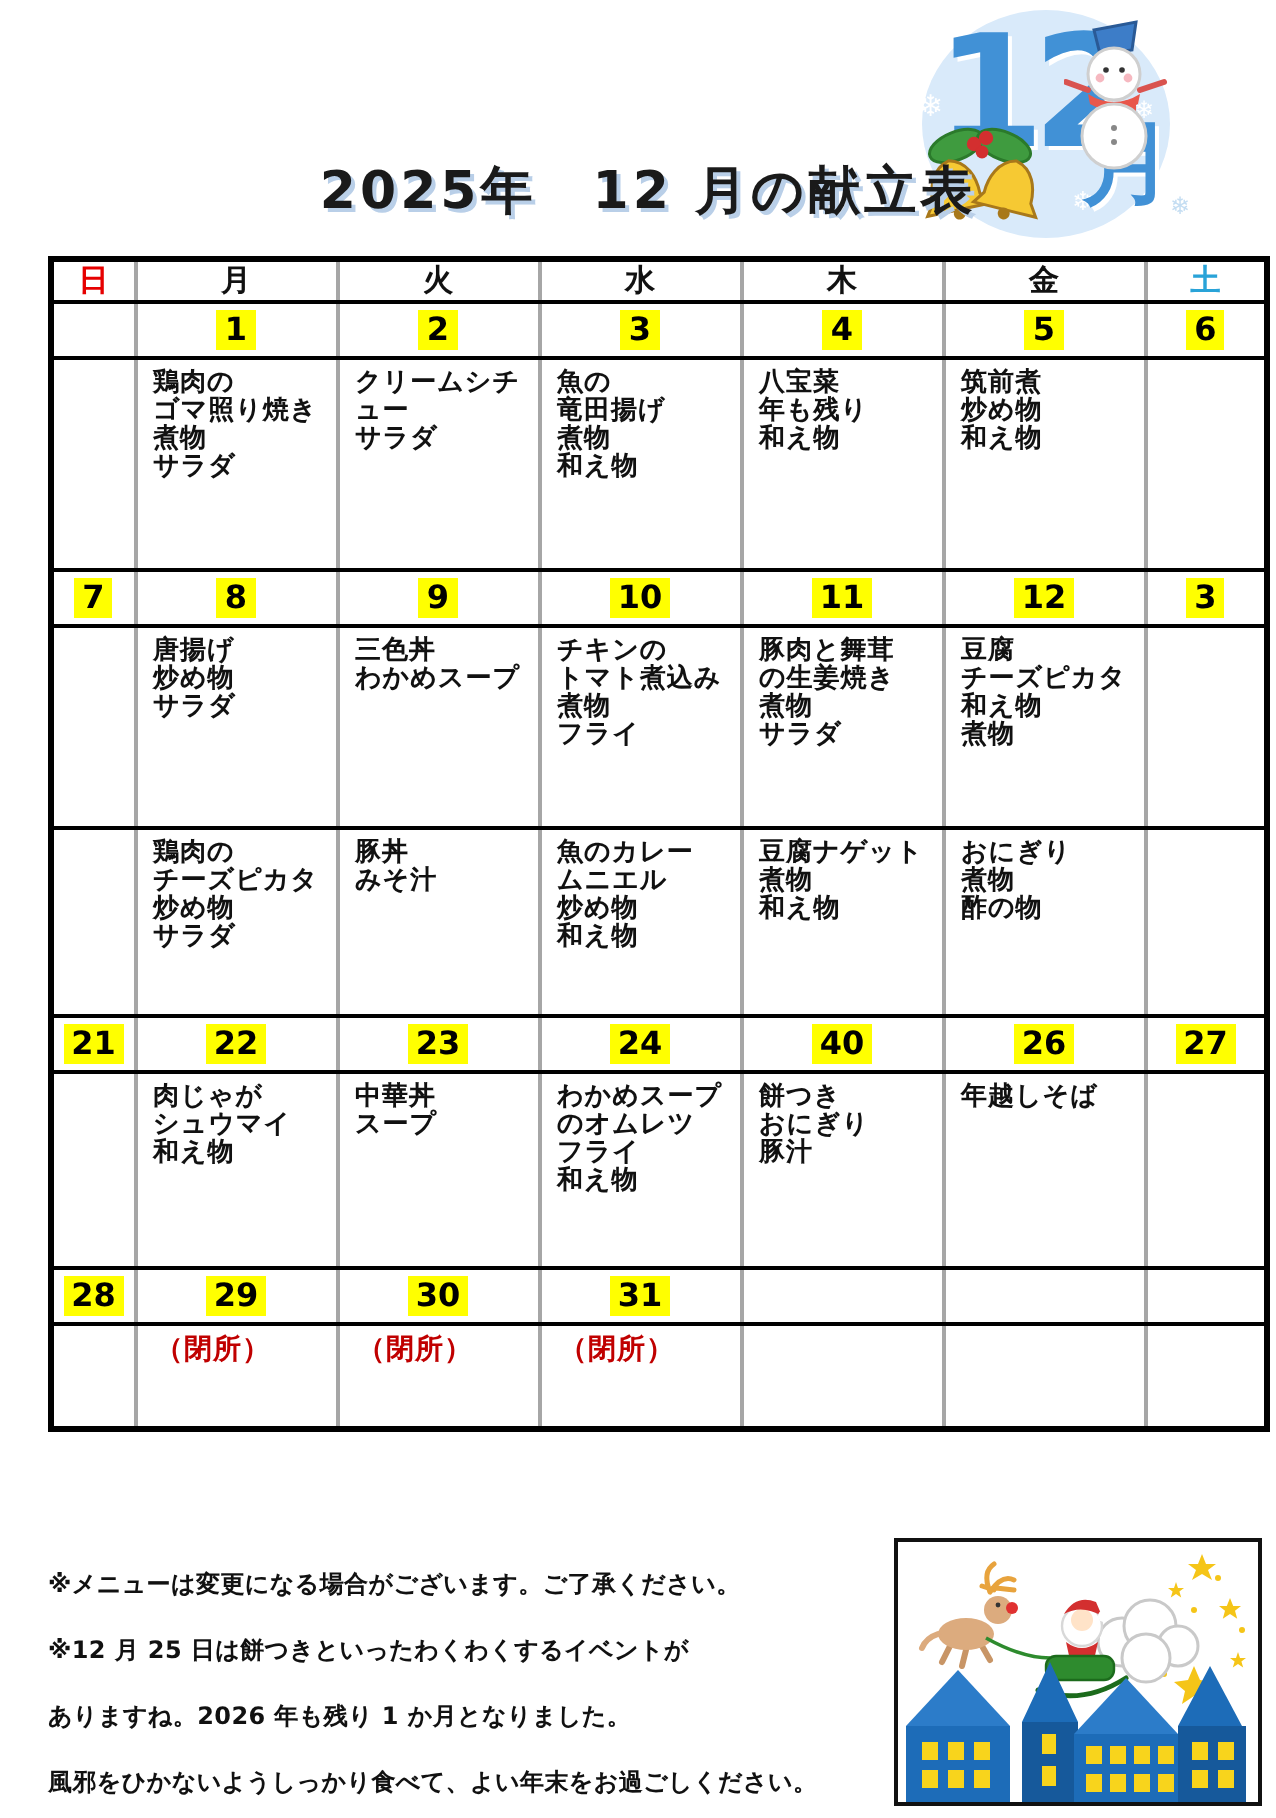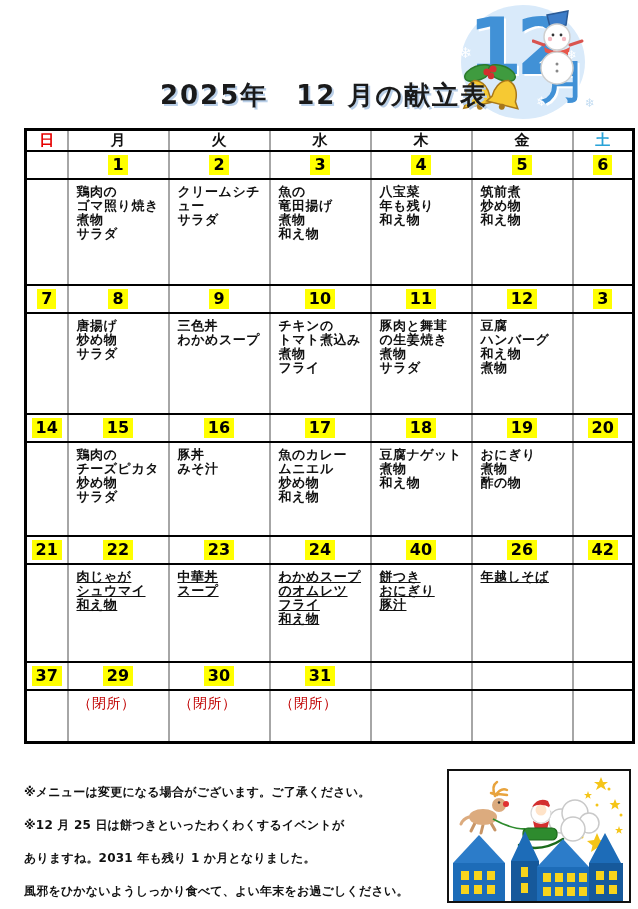--- a/index.html
+++ b/index.html
@@ -50,22 +50,22 @@
   .date-num {
     display:inline-block; background:#ffff00; padding:1px 4px; font-size:16px;
     font-weight:700; line-height:1.15; color:#000;
   }
   .date-num:empty { display:none; }
   tr.menu-row td {
     font-size:13px; font-weight:600; letter-spacing:0.5px; line-height:14px;
     padding:5px 2px 0 8px; white-space:pre-line; color:#111;margin-left:24px;
   }
   tr.m1 { height:106px; } tr.m2 { height:101px; } tr.m3 { height:94px; }
-  tr.m4 { height:98px;text-decoration:underline; }  tr.m5 { height:52px; }
-  tr.menu-row td.closed { color:#c00000; font-weight:400; font-size:14px; padding-left:9px; }
+  tr.m4 { height:98px; }  tr.m5 { height:52px; }
+  tr.menu-row td.closed { color:#c00000; font-weight:700; font-size:14px; padding-left:9px; }
 
   
   .notes { position:absolute; left:24px; top:776px; width:430px; }
   .note-line { font-size:12px; font-weight:600; letter-spacing:0.2px; line-height:33px; color:#111; }
 
   
   .illus-box { position:absolute; left:447px; top:769px; width:184px; height:134px;
     border:2px solid #111; background:#fff; overflow:hidden; }
 </style>
 </head>
@@ -183,35 +183,26 @@
 わかめスープ</td>
       <td>チキンの
 トマト煮込み
 煮物
 フライ</td>
       <td>豚肉と舞茸
 の生姜焼き
 煮物
 サラダ</td>
       <td>豆腐
-ハンバーグ
+チーズピカタ
 和え物
 煮物</td>
       <td></td>
     </tr>
 
-    <tr class="date-row">
-      <td><span class="date-num">14</span></td>
-      <td><span class="date-num">15</span></td>
-      <td><span class="date-num">16</span></td>
-      <td><span class="date-num">17</span></td>
-      <td><span class="date-num">18</span></td>
-      <td><span class="date-num">19</span></td>
-      <td><span class="date-num">20</span></td>
-    </tr>
     <tr class="menu-row m3">
       <td></td>
       <td>鶏肉の
 チーズピカタ
 炒め物
 サラダ</td>
       <td>豚丼
 みそ汁</td>
       <td>魚のカレー
 ムニエル
@@ -226,42 +217,42 @@
       <td></td>
     </tr>
 
     <tr class="date-row">
       <td><span class="date-num">21</span></td>
       <td><span class="date-num">22</span></td>
       <td><span class="date-num">23</span></td>
       <td><span class="date-num">24</span></td>
       <td><span class="date-num">40</span></td>
       <td><span class="date-num">26</span></td>
-      <td><span class="date-num">42</span></td>
+      <td><span class="date-num">27</span></td>
     </tr>
     <tr class="menu-row m4">
       <td></td>
       <td>肉じゃが
 シュウマイ
 和え物</td>
       <td>中華丼
 スープ</td>
       <td>わかめスープ
 のオムレツ
 フライ
 和え物</td>
       <td>餅つき
 おにぎり
 豚汁</td>
       <td>年越しそば</td>
       <td></td>
     </tr>
 
     <tr class="date-row">
-      <td><span class="date-num">37</span></td>
+      <td><span class="date-num">28</span></td>
       <td><span class="date-num">29</span></td>
       <td><span class="date-num">30</span></td>
       <td><span class="date-num">31</span></td>
       <td></td>
       <td></td>
       <td></td>
     </tr>
     <tr class="menu-row m5">
       <td></td>
       <td class="closed">（閉所）</td>
@@ -270,21 +261,21 @@
       <td></td>
       <td></td>
       <td></td>
     </tr>
   </tbody>
     </table>
 
   <div class="notes">
     <div class="note-line">※メニューは変更になる場合がございます。ご了承ください。</div>
     <div class="note-line">※12 月 25 日は餅つきといったわくわくするイベントが</div>
-    <div class="note-line">ありますね。2031 年も残り 1 か月となりました。</div>
+    <div class="note-line">ありますね。2026 年も残り 1 か月となりました。</div>
     <div class="note-line">風邪をひかないようしっかり食べて、よい年末をお過ごしください。</div>
   </div>
 
   <div class="illus-box">
     <svg width="180" height="130" viewBox="0 0 180 130">
 
       <g fill="#f5c518">
         <polygon points="152,6 154,11 159,11 155,14 157,19 152,16 147,19 149,14 145,11 150,11"></polygon>
         <polygon points="166,28 167.6,32 171.5,32 168.5,34.4 169.6,38.4 166,36 162.4,38.4 163.5,34.4 160.5,32 164.4,32"></polygon>
         <polygon points="139,20 140,23 143,23 140.7,24.8 141.6,27.8 139,26 136.4,27.8 137.3,24.8 135,23 138,23"></polygon>

